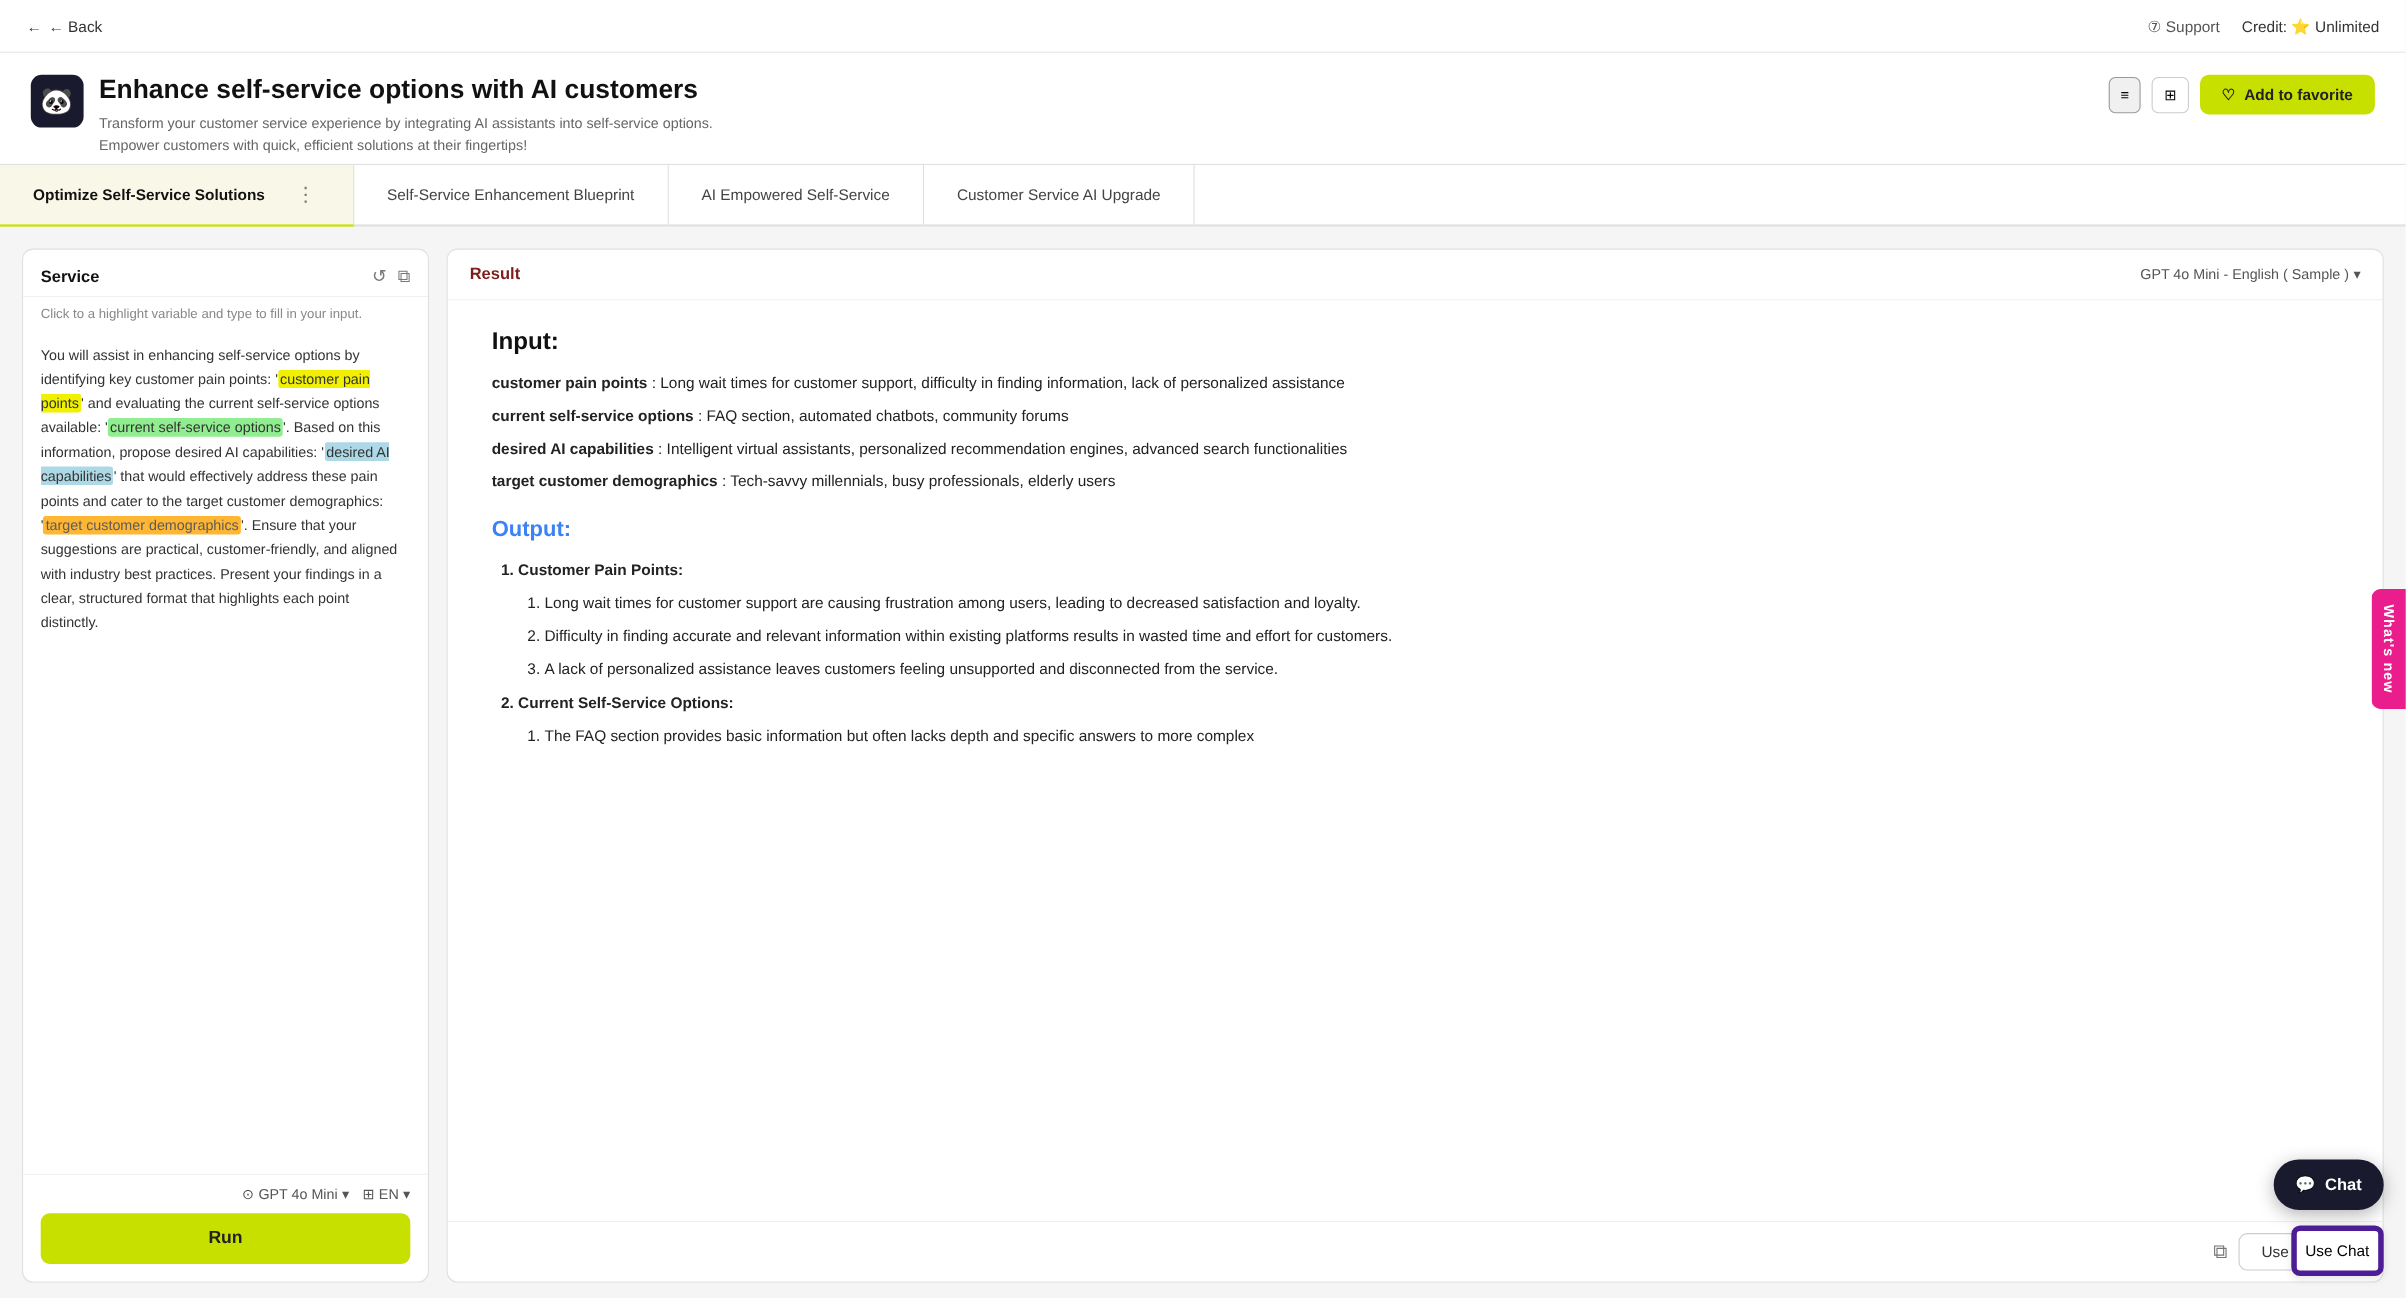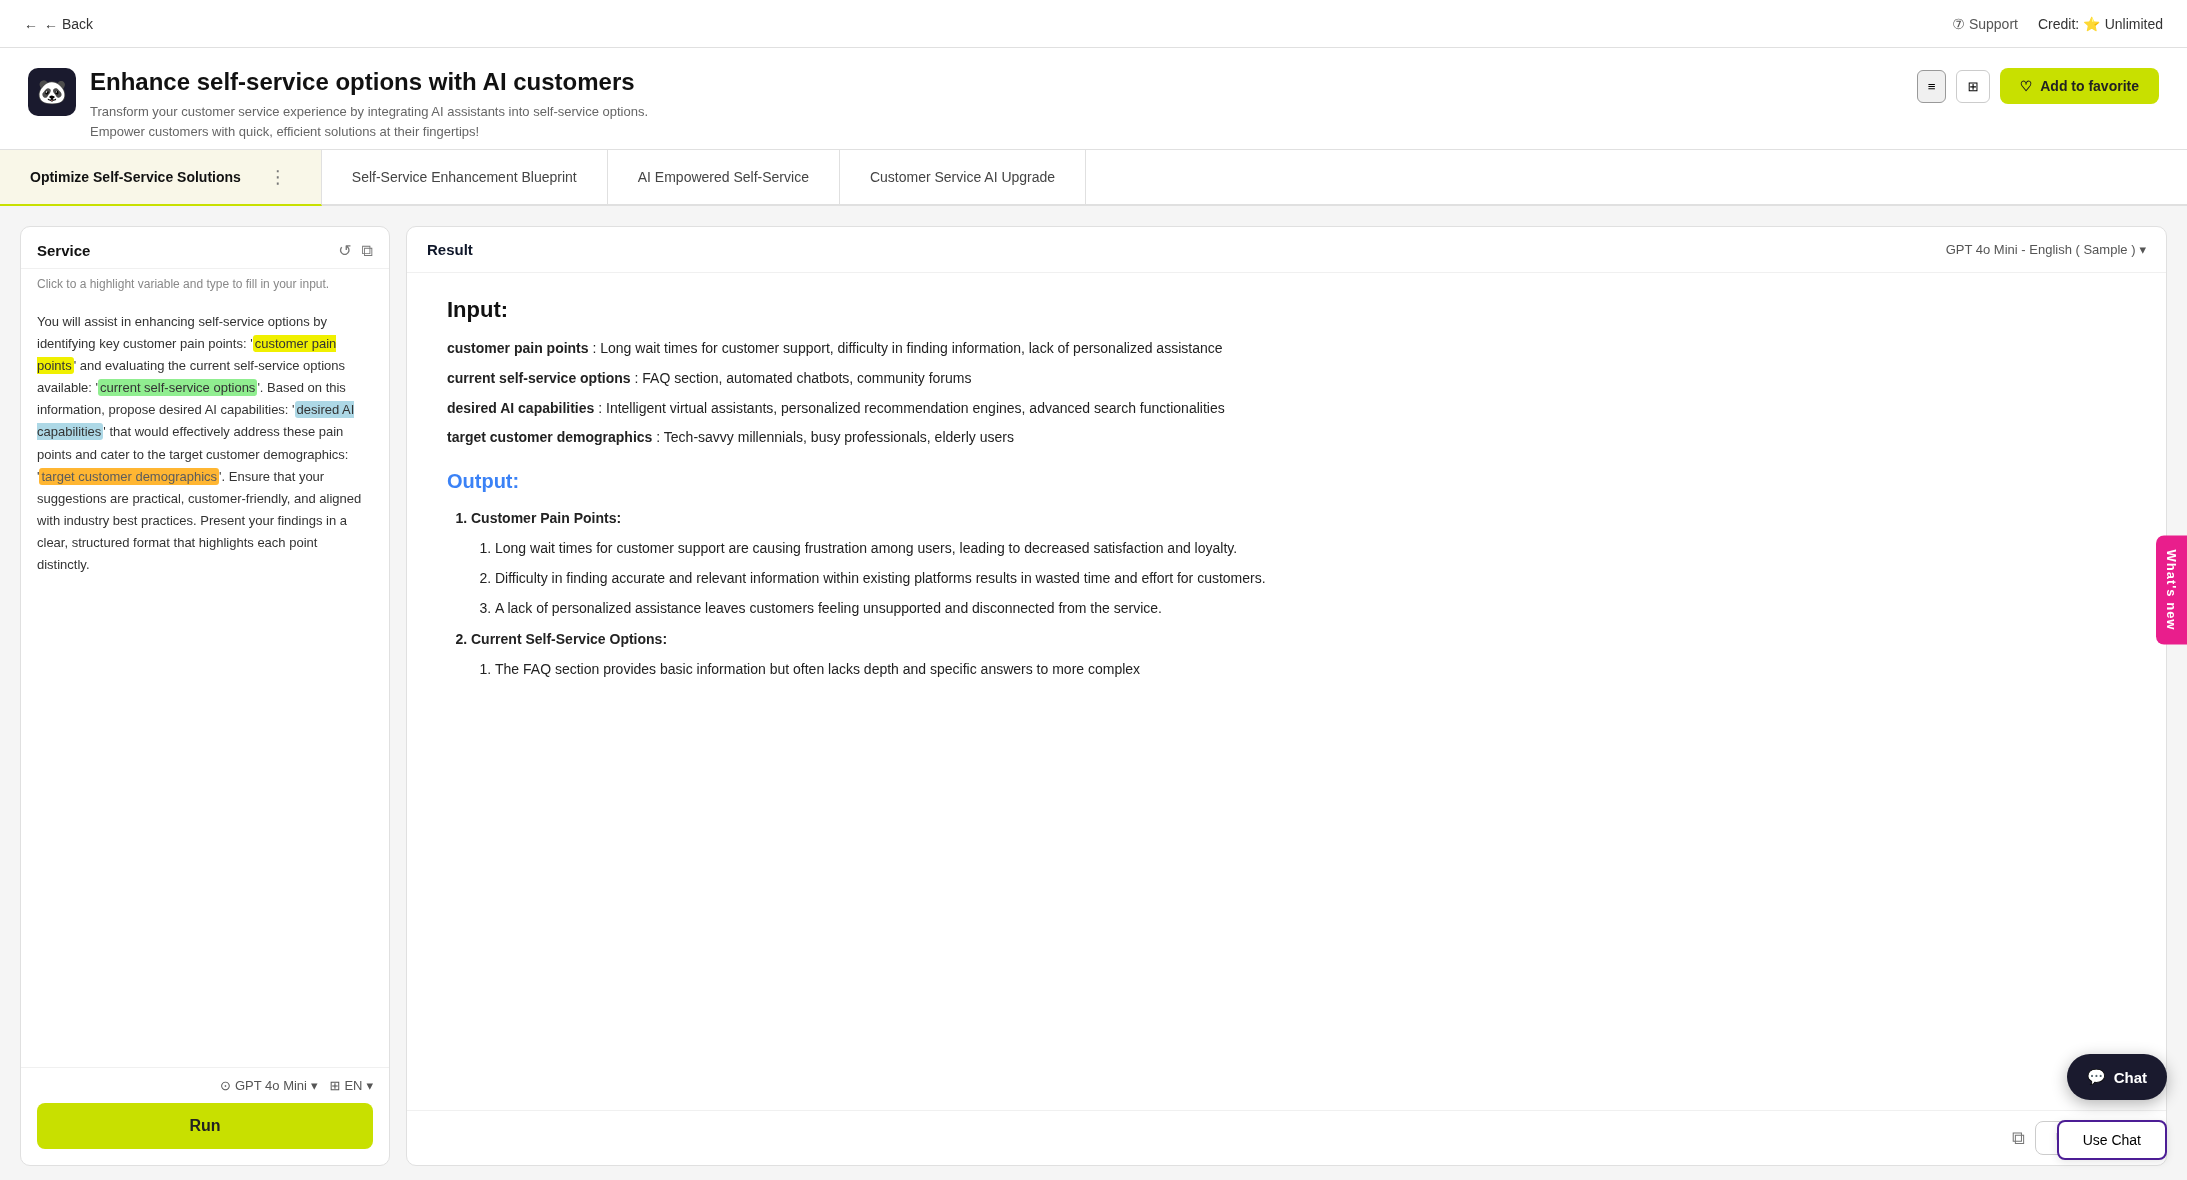--- a/index.html
+++ b/index.html
@@ -120,21 +120,21 @@
 
     
     .result-panel {
       background: #fff; border-radius: 10px; border: 1px solid #e0e0e0;
       flex: 1; display: flex; flex-direction: column; overflow: hidden;
     }
     .result-header {
       display: flex; align-items: center; justify-content: space-between;
       padding: 14px 20px; border-bottom: 1px solid #f0f0f0;
     }
-    .result-title { font-size: 15px; font-weight: 700; color: #0f172a; }
+    .result-title { font-size: 15px; font-weight: 700; color: #7f1d1d; }
     .model-info {
       display: flex; align-items: center; gap: 4px; font-size: 13px; color: #555; cursor: pointer;
     }
     .result-body {
       flex: 1; overflow-y: auto; padding: 24px 40px;
     }
     .result-body h2 { font-size: 22px; font-weight: 700; margin-bottom: 14px; color: #111; }
     .result-body h3 { font-size: 20px; font-weight: 700; margin: 20px 0 14px 0; color: #3b82f6; }
     .input-section { margin-bottom: 16px; }
     .input-line { font-size: 14px; line-height: 1.7; margin-bottom: 6px; }
@@ -171,22 +171,22 @@
       position: fixed; right: 20px; bottom: 80px;
       background: #1a1a2e; color: #fff; border-radius: 50px;
       padding: 14px 20px; display: flex; align-items: center; gap: 8px;
       font-size: 15px; font-weight: 600; cursor: pointer; box-shadow: 0 4px 16px rgba(0,0,0,0.3);
       z-index: 200;
     }
 
     
     .use-chat-fixed {
       position: fixed; right: 20px; bottom: 20px;
-      background: #fff; border: 2px solid #4c1d95; border-radius: 8px;
-      padding: 10px 24px; font-size: 14px; font-weight: 500; cursor: pointer;
+      background: #fff; border: 5px solid #4c1d95; border-radius: 8px;
+      padding: 10px 8px; font-size: 14px; font-weight: 500; cursor: pointer;
       box-shadow: 0 2px 8px rgba(0,0,0,0.1); z-index: 200;
     }
   </style>
 </head>
 <body>
 
 <div class="top-nav">
   <button class="back-btn">
     <span>←</span>
     <span>← Back</span>

